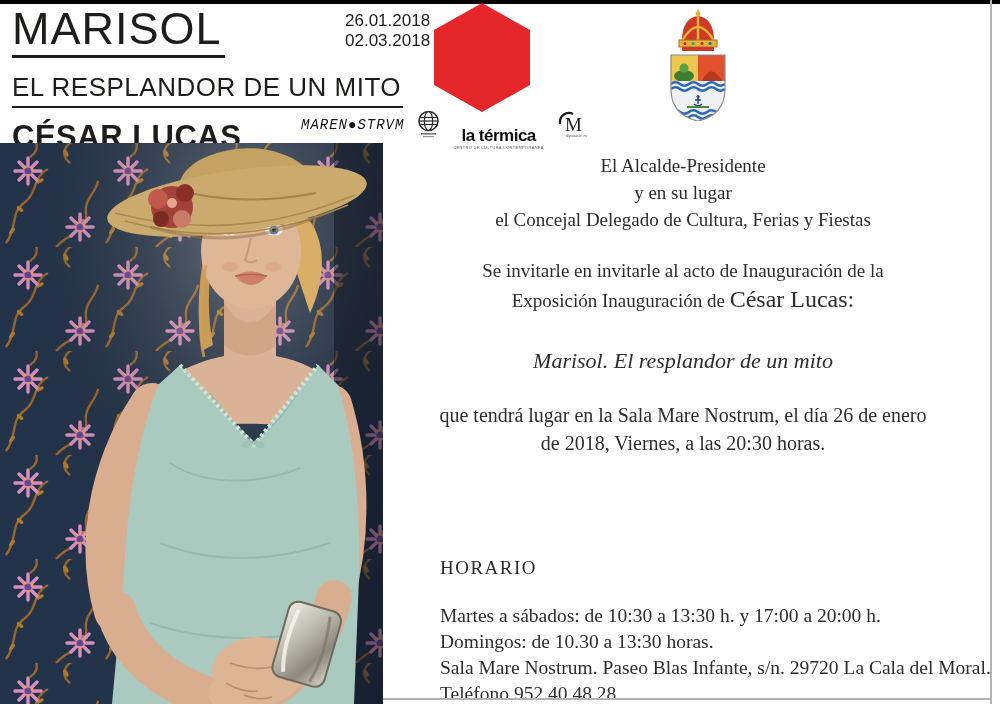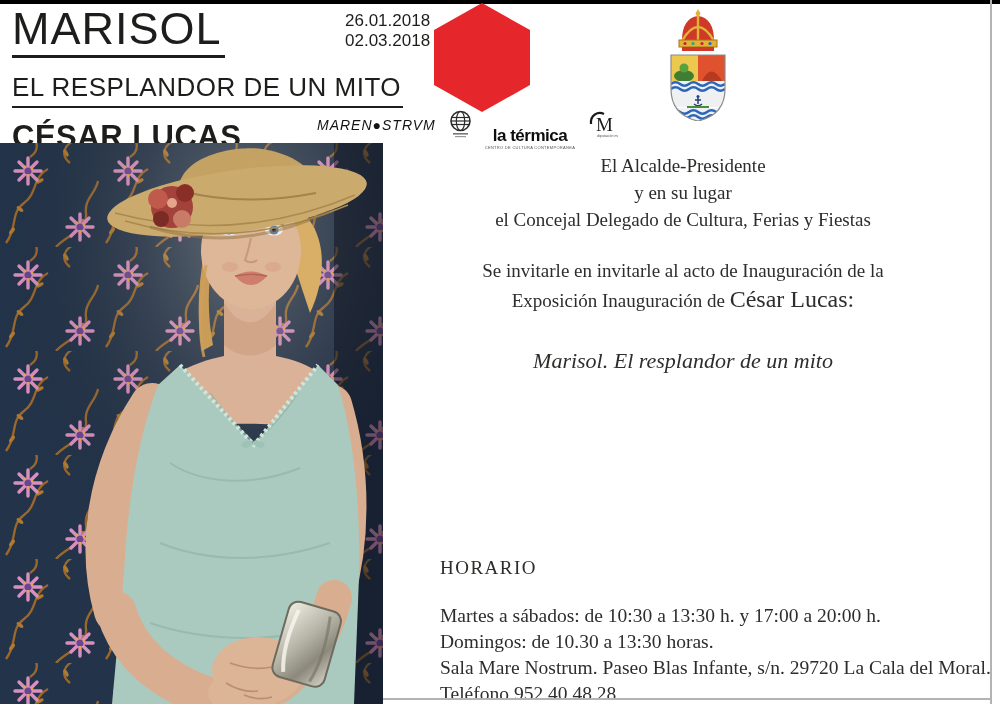--- a/index.html
+++ b/index.html
@@ -13,22 +13,22 @@
                border-bottom:3px solid #1d1d1b;padding:0 3px 2px 0;}
   .brand-subtitle{display:block;width:fit-content;font-size:26px;letter-spacing:.5px;
                   border-bottom:2px solid #1d1d1b;padding:2px 2px 3px 0;margin-top:12px;}
   .brand-author{display:block;font-size:31px;font-weight:bold;letter-spacing:.5px;margin-top:11px;}
 
   .dates{position:absolute;left:345px;top:11px;font-size:17px;font-weight:normal;line-height:20px;}
 
   .hexagon{position:absolute;left:426px;top:3px;}
 
   .logos{position:absolute;left:301px;top:109px;height:32px;display:flex;align-items:center;gap:13px;}
-  .marenostrum{font-family:Liberation Sans, sans-serif;font-style:italic;font-size:14px;
-               letter-spacing:1px;color:#141414;white-space:nowrap;margin-left:16px;}
+  .marenostrum{font-family:Liberation Mono, monospace;font-style:italic;font-size:14px;
+               letter-spacing:1px;color:#141414;white-space:nowrap;}
   .latermica{text-align:center;line-height:1;}
   .lt-main{font-size:17px;font-weight:bold;letter-spacing:-.5px;color:#0d0d0d;margin-top:27px;}
   .lt-sub{font-size:4px;letter-spacing:.3px;color:#555;margin-top:2px;white-space:nowrap;}
   .mlogo{text-align:center;line-height:1;}
   .coat{position:absolute;left:669px;top:9px;}
 
   
   .photo{position:absolute;left:0;top:143px;}
 
   
@@ -270,20 +270,24 @@
     <div>el Concejal Delegado de Cultura, Ferias y Fiestas</div>
   </div>
 
   <div class="centerblock para2 serif">
     <div>Se invitarle en invitarle al acto de Inauguración de la</div>
     <div><span>Exposición Inauguración de </span><span class="big-name">César Lucas:</span></div>
   </div>
 
   <div class="centerblock extitle serif">Marisol. El resplandor de un mito</div>
 
+  <div class="centerblock para3 serif">
+    <div>que tendrá lugar en la Sala Mare Nostrum, el día 26 de enero</div>
+    <div>de 2018, Viernes, a las 20:30 horas.</div>
+  </div>
 
   <div class="horario-head serif">HORARIO</div>
   <div class="horario-body serif">
     <div>Martes a sábados: de 10:30 a 13:30 h. y 17:00 a 20:00 h.</div>
     <div>Domingos: de 10.30 a 13:30 horas.</div>
     <div>Sala Mare Nostrum. Paseo Blas Infante, s/n. 29720 La Cala del Moral.</div>
     <div>Teléfono 952 40 48 28</div>
   </div>
 
   <div class="border-right"></div>

